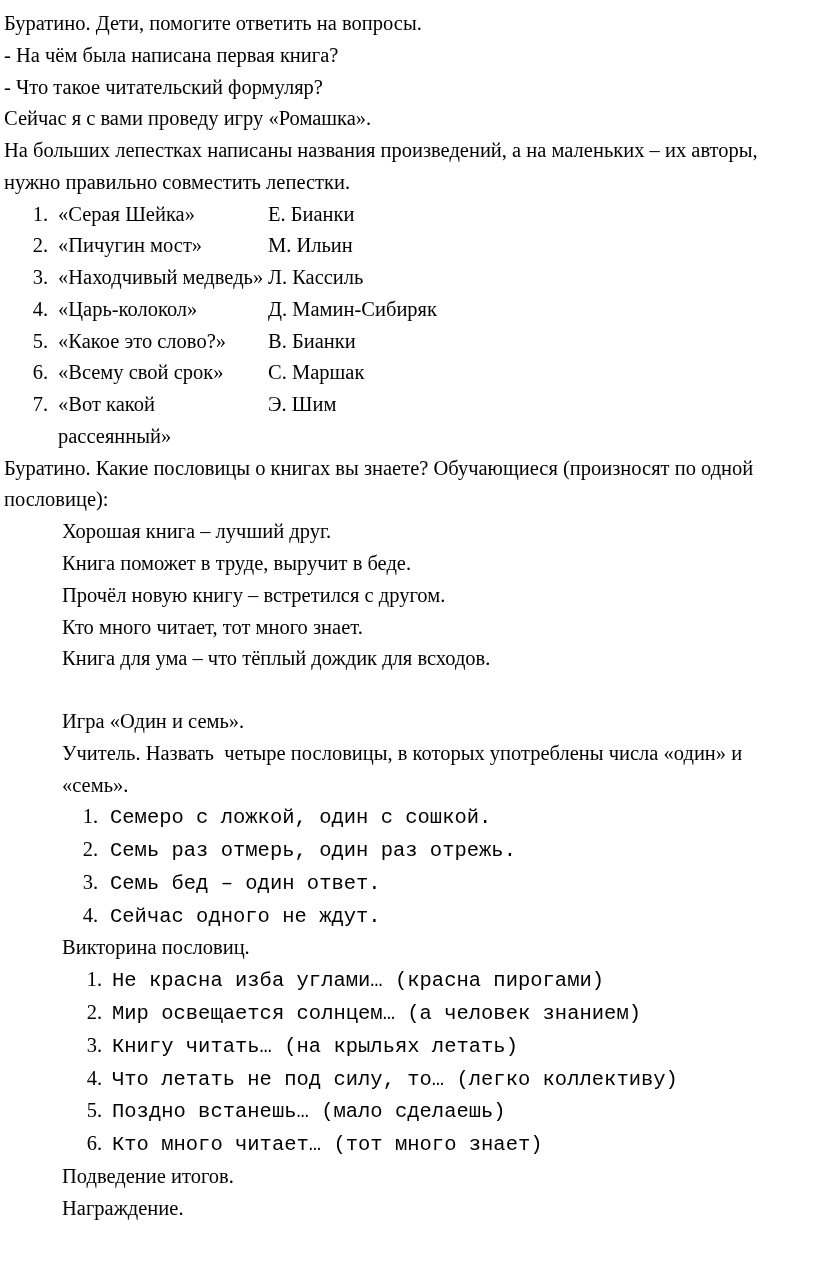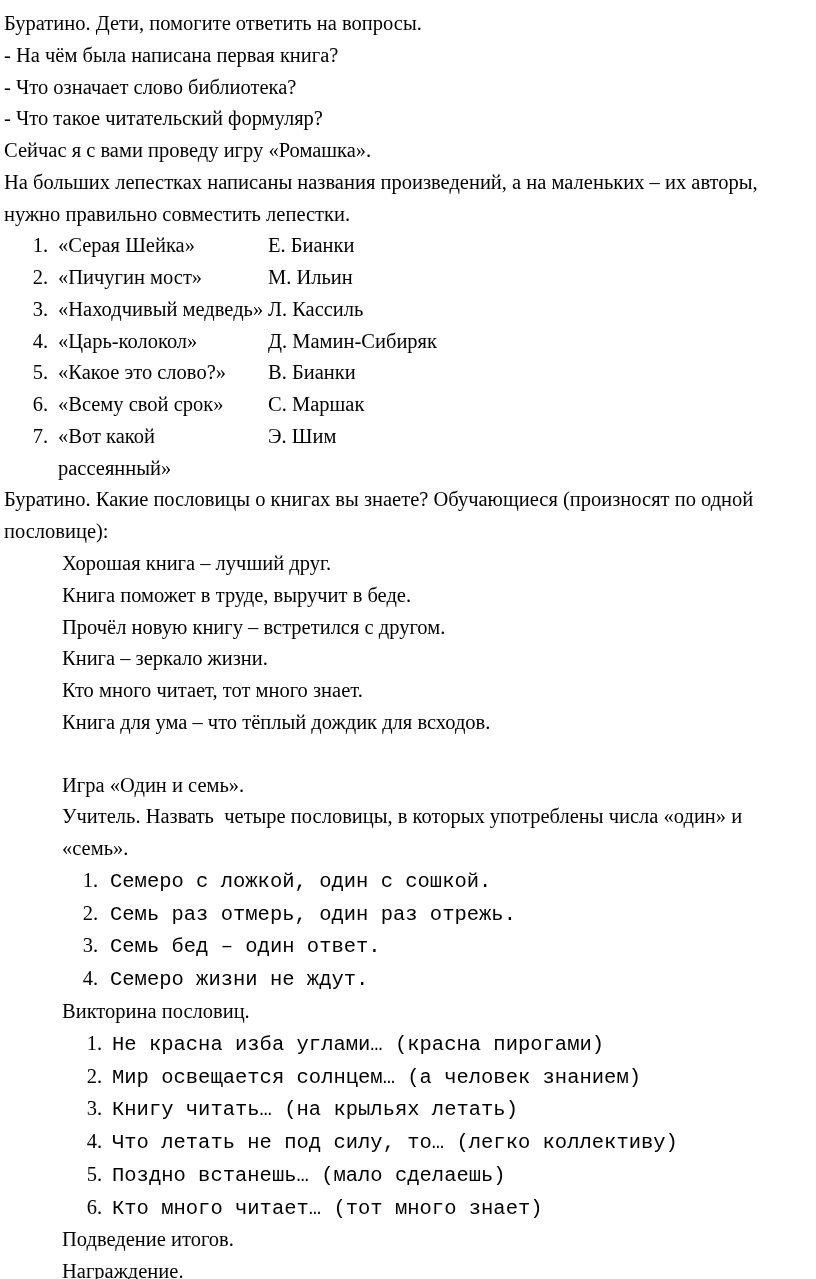--- a/index.html
+++ b/index.html
@@ -85,21 +85,20 @@
   }
 </style>
 </head>
 <body>
 
 <div class="page">
 
   <div>
     <p class="para">Буратино. Дети, помогите ответить на вопросы.</p>
     <p class="para">- На чём была написана первая книга?</p>
-    <p class="para">- Что означает слово библиотека?</p>
     <p class="para">- Что такое читательский формуляр?</p>
     <p class="para">Сейчас я с вами проведу игру «Ромашка».</p>
     <p class="para">На больших лепестках написаны названия произведений, а на маленьких – их авторы, нужно правильно совместить лепестки.</p>
   </div>
 
   <ul class="works-list">
     <li class="works-row">
       <span class="works-num">1.</span>
       <span class="works-title">«Серая Шейка»</span>
       <span class="works-author">Е. Бианки</span>
@@ -135,21 +134,20 @@
       <span class="works-author">Э. Шим</span>
     </li>
   </ul>
 
   <p class="para">Буратино. Какие пословицы о книгах вы знаете? Обучающиеся (произносят по одной пословице):</p>
 
   <div>
     <p class="indent-para">Хорошая книга – лучший друг.</p>
     <p class="indent-para">Книга поможет в труде, выручит в беде.</p>
     <p class="indent-para">Прочёл новую книгу – встретился с другом.</p>
-    <p class="indent-para">Книга – зеркало жизни.</p>
     <p class="indent-para">Кто много читает, тот много знает.</p>
     <p class="indent-para">Книга для ума – что тёплый дождик для всходов.</p>
   </div>
 
   <div class="blank"></div>
 
   <p class="indent-para">Игра «Один и семь».</p>
   <p class="indent-para">Учитель. Назвать  четыре пословицы, в которых употреблены числа «один» и «семь».</p>
 
   <ul class="num-list sub-indent">
@@ -160,21 +158,21 @@
     <li class="num-row">
       <span class="n">2.</span>
       <span class="t">Семь раз отмерь, один раз отрежь.</span>
     </li>
     <li class="num-row">
       <span class="n">3.</span>
       <span class="t">Семь бед – один ответ.</span>
     </li>
     <li class="num-row">
       <span class="n">4.</span>
-      <span class="t">Семеро жизни не ждут.</span>
+      <span class="t">Сейчас одного не ждут.</span>
     </li>
   </ul>
 
   <p class="indent-para">Викторина пословиц.</p>
 
   <ul class="num-list sub-indent">
     <li class="num-row quiz">
       <span class="n">1.</span>
       <span class="t">Не красна изба углами… (красна пирогами)</span>
     </li>

